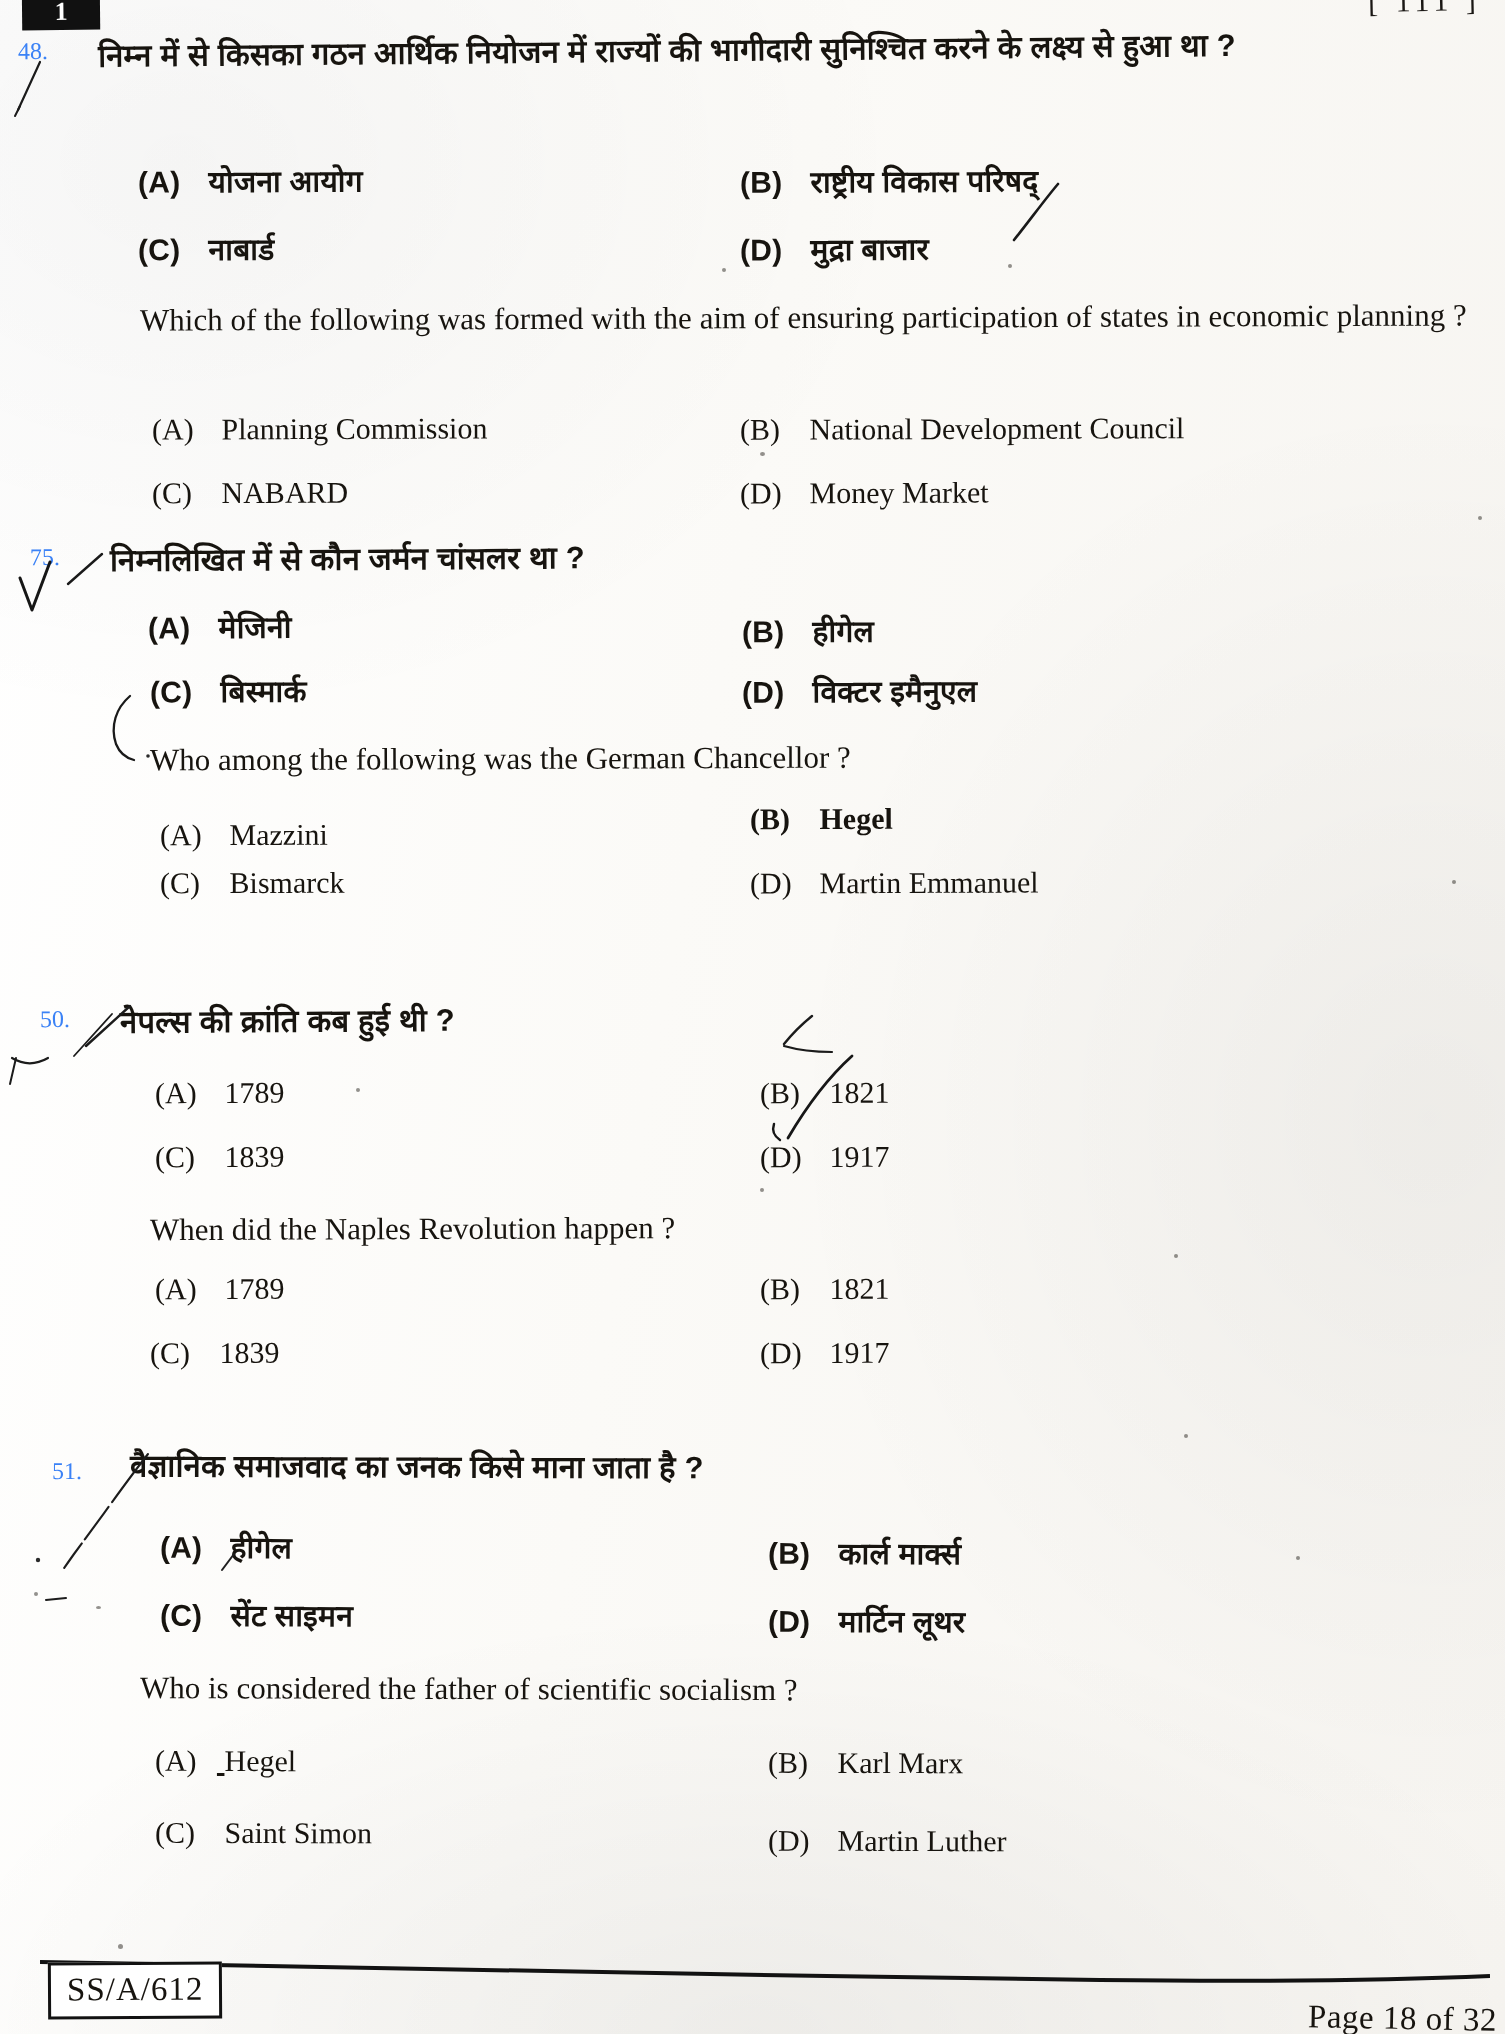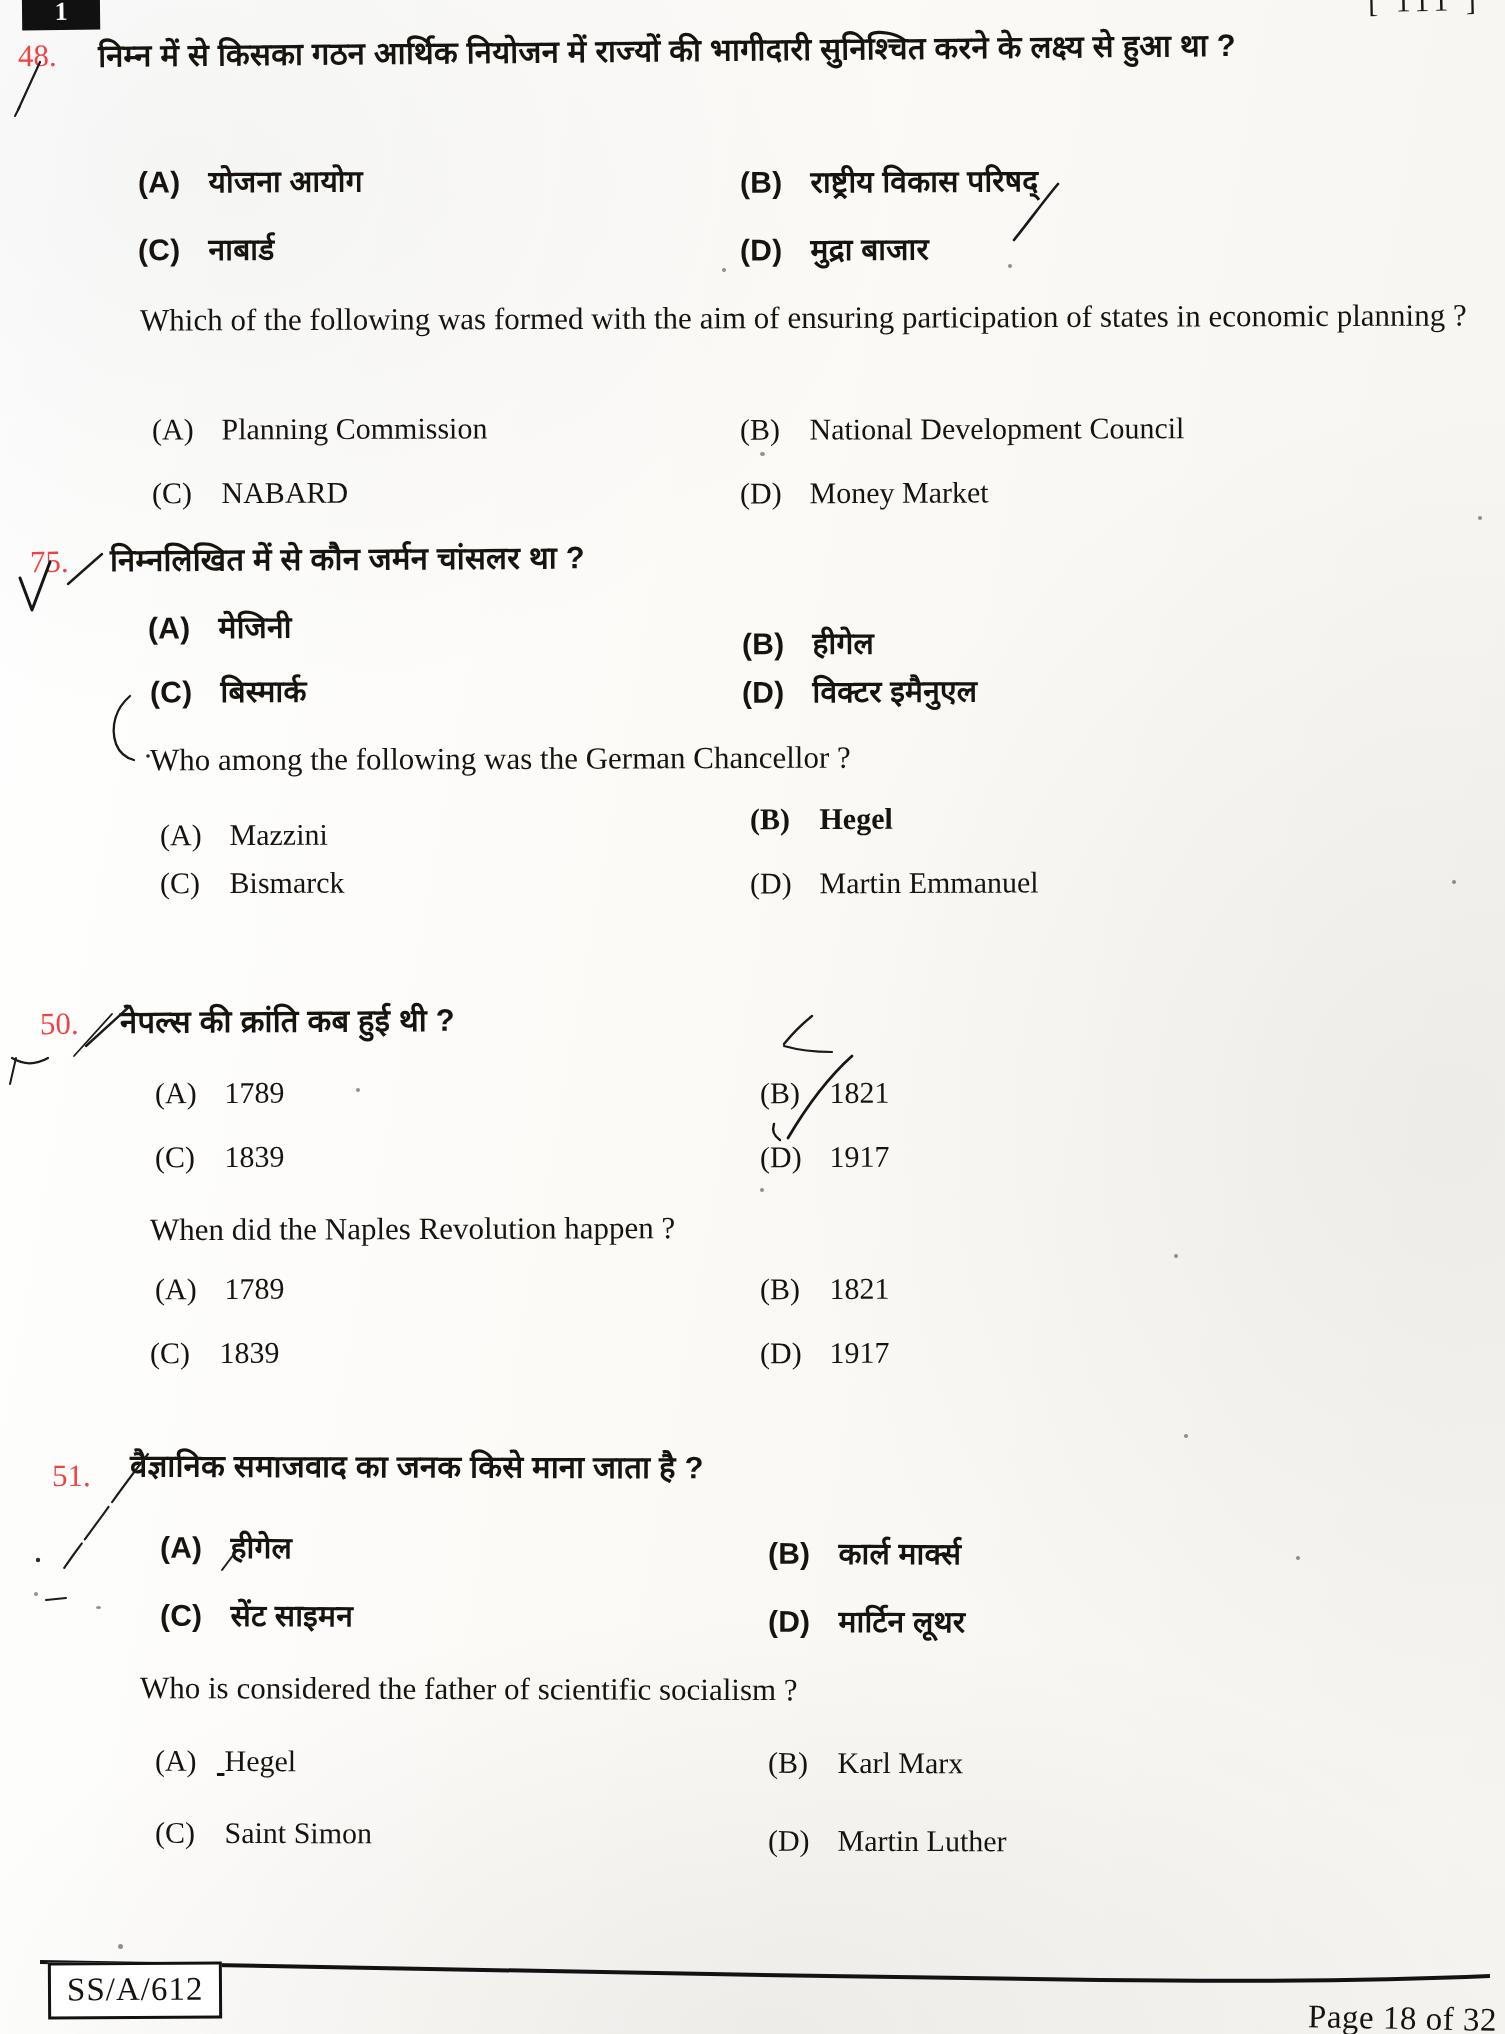--- a/index.html
+++ b/index.html
@@ -68,23 +68,23 @@
   }
 
   
   .qblock {
     position: absolute;
     left: 0;
     width: 1505px;
   }
   .qnum {
     position: absolute;
-    font-size: 31px;
+    font-size: 24px;
     font-weight: normal;
-    color: #ef4444;
+    color: #3b82f6;
   }
   .qtext {
     position: absolute;
     font-size: 31px;
     line-height: 1.28;
   }
   .hindi {
     font-family: "Liberation Sans", sans-serif;
     font-weight: 600;
     letter-spacing: 0.2px;
@@ -212,21 +212,21 @@
     </div>
 
     <div class="qblock" style="top:538px;">
       <div class="qnum sk1" style="left:30px; top:6px;">75.</div>
       <div class="qtext hindi sk2" style="left:110px; top:0px; width:1000px;">निम्नलिखित में से कौन जर्मन चांसलर था ?</div>
 
       <div class="opt hindi sk2" style="left:148px; top:68px;">
         <span class="tag">(A)</span>
         <span class="val">मेजिनी</span>
       </div>
-      <div class="opt hindi sk2" style="left:742px; top:84px;">
+      <div class="opt hindi sk2" style="left:742px; top:72px;">
         <span class="tag">(B)</span>
         <span class="val">हीगेल</span>
       </div>
       <div class="opt hindi sk2" style="left:150px; top:132px;">
         <span class="tag">(C)</span>
         <span class="val">बिस्मार्क</span>
       </div>
       <div class="opt hindi sk2" style="left:742px; top:132px;">
         <span class="tag">(D)</span>
         <span class="val">विक्टर इमैनुएल</span>

